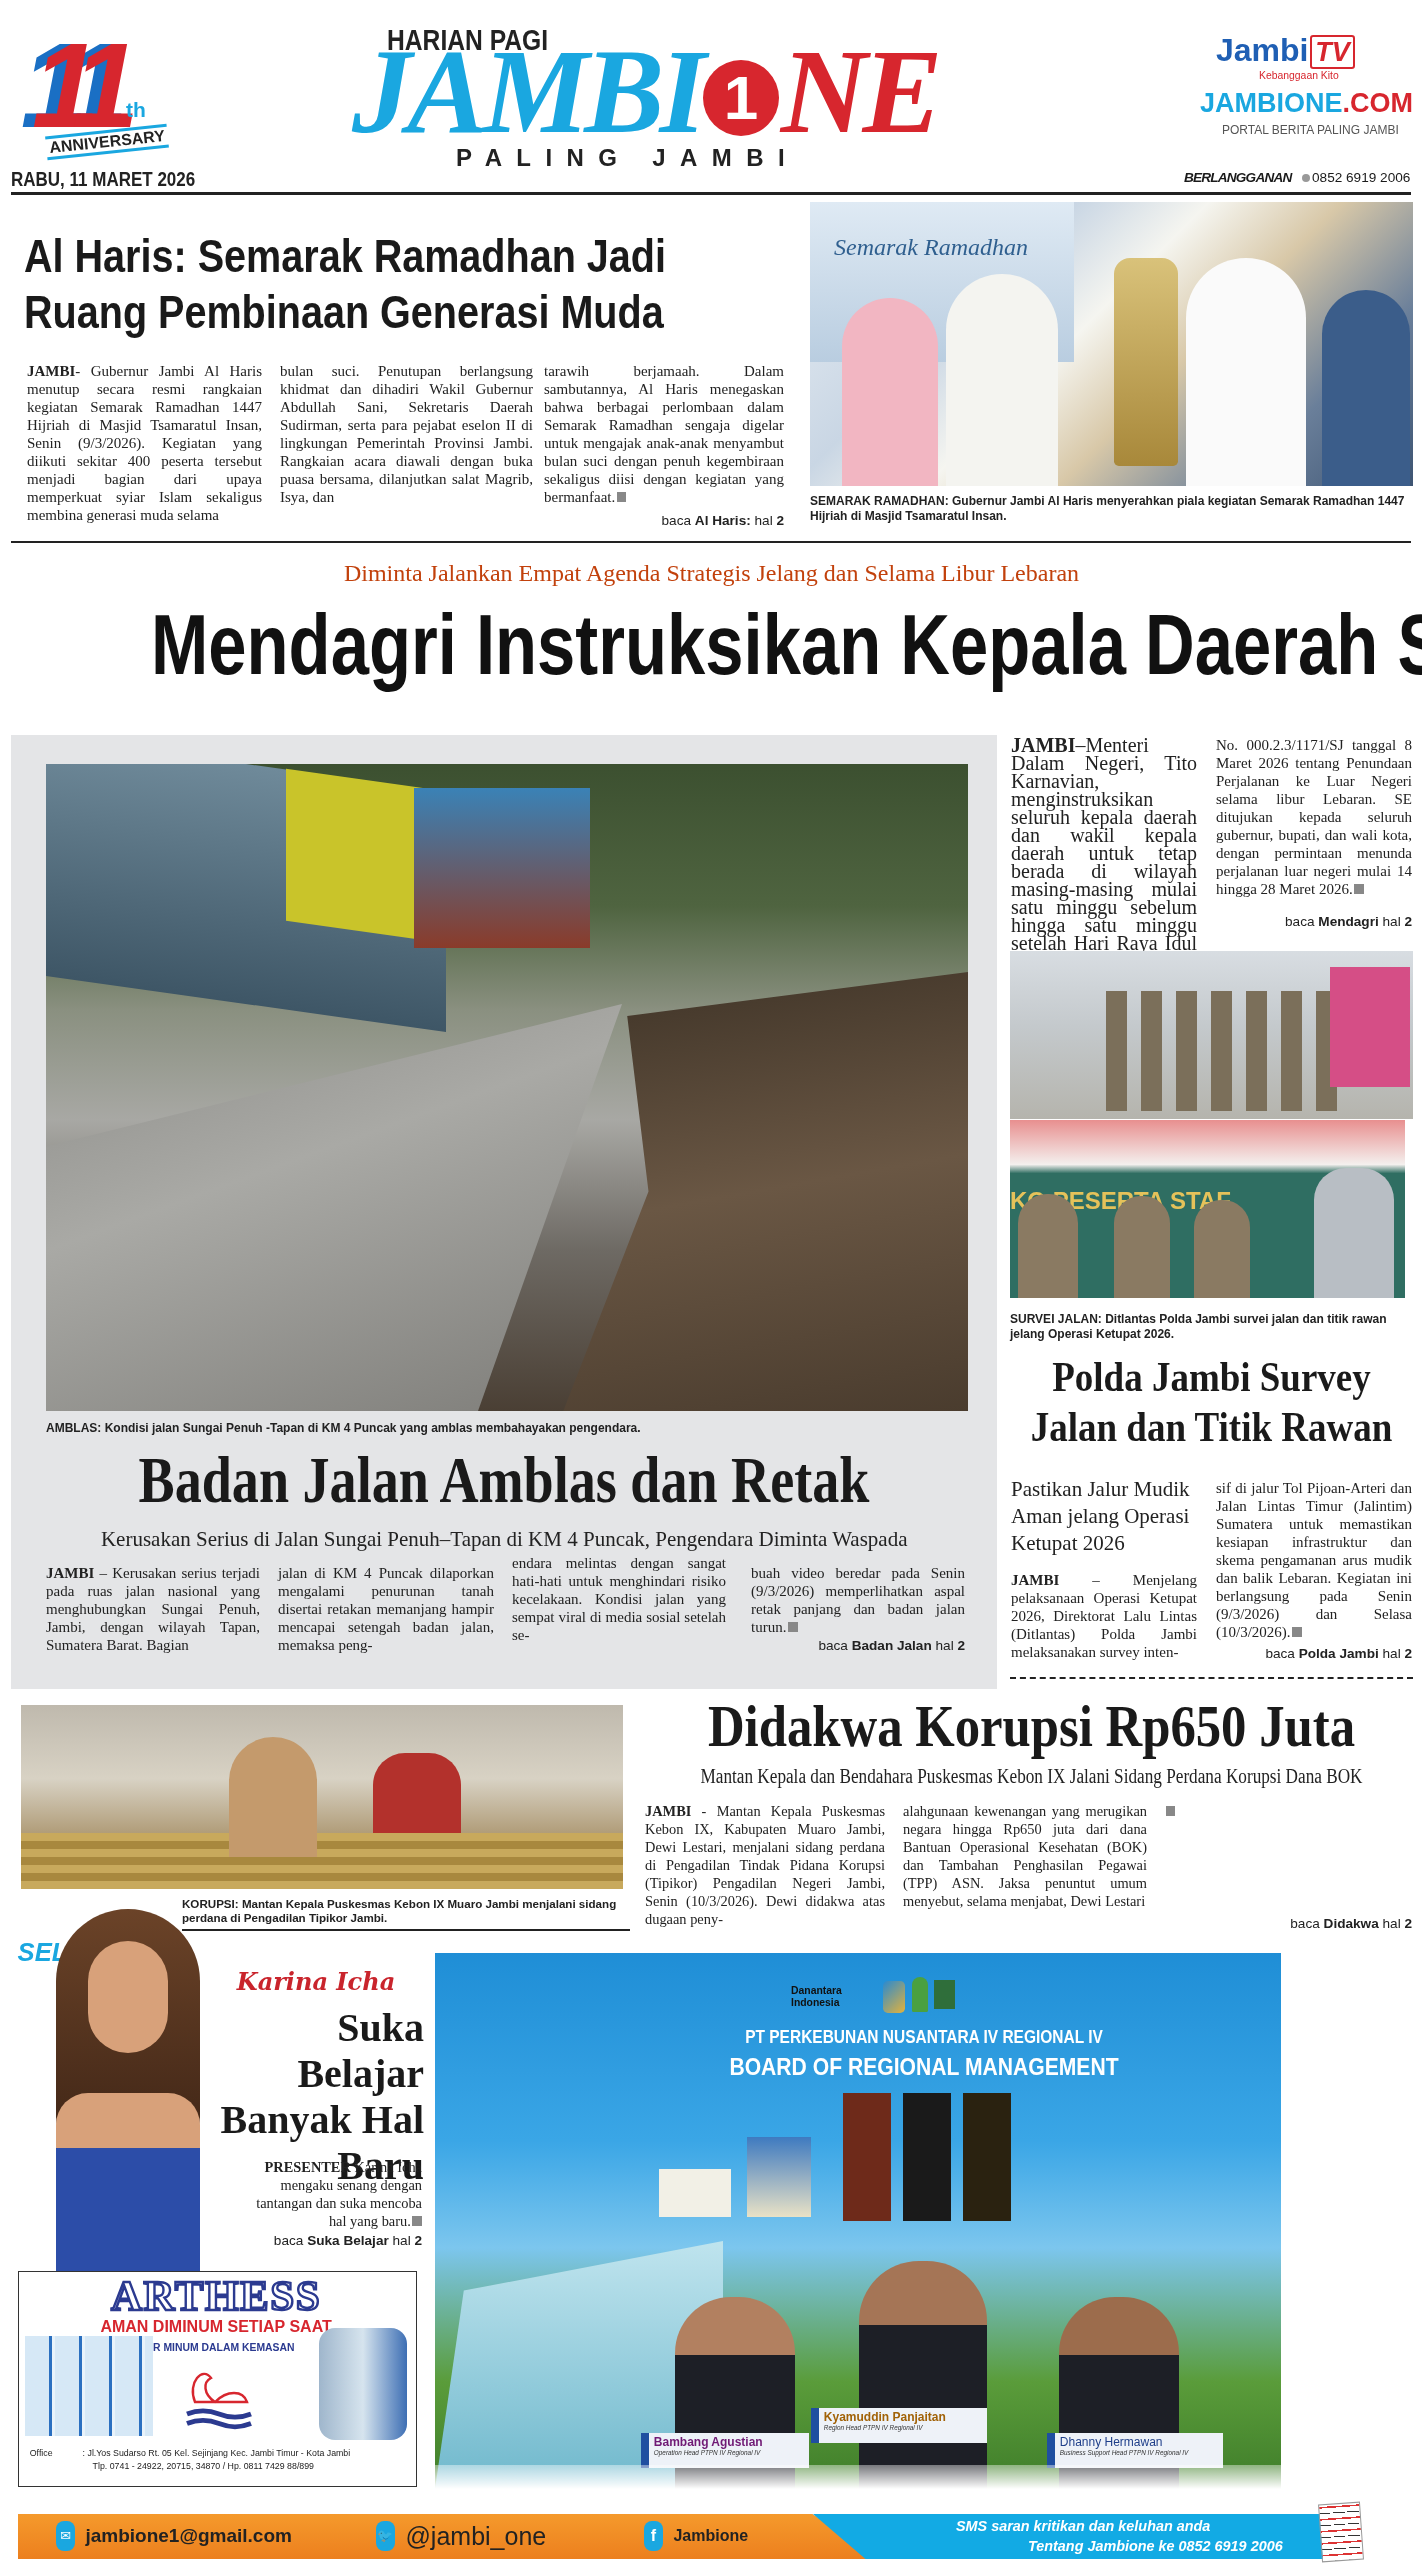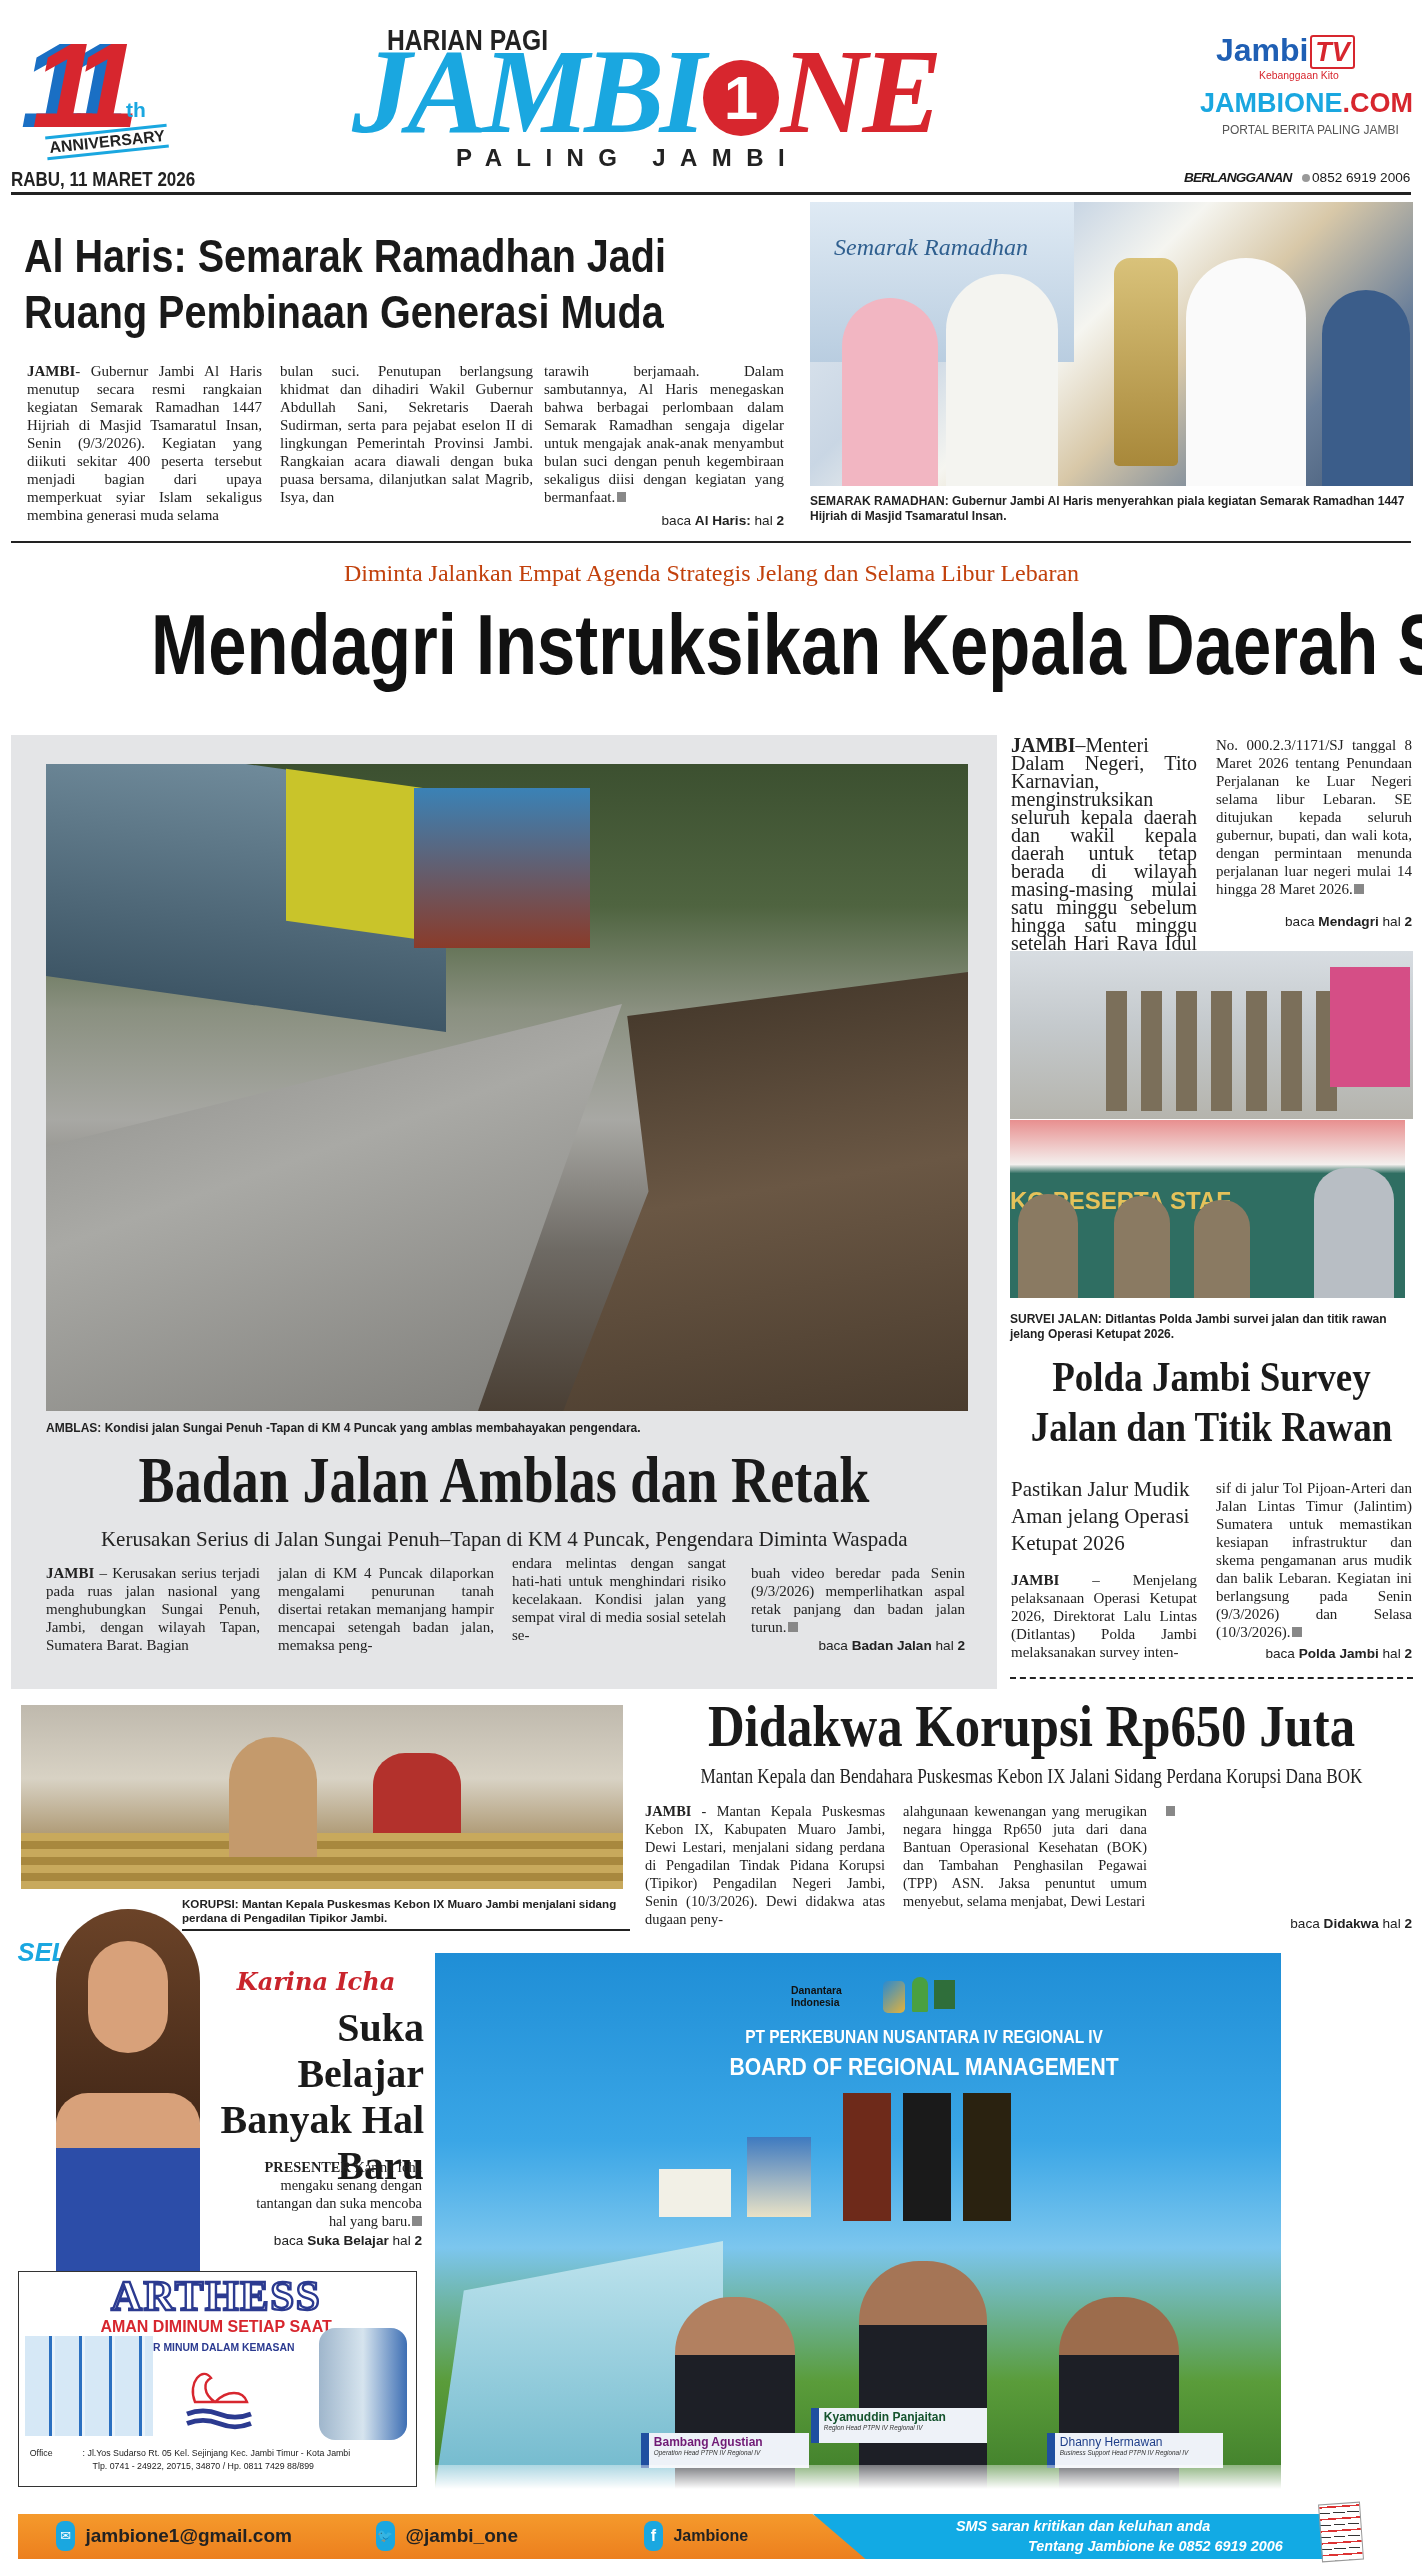--- a/index.html
+++ b/index.html
@@ -217,39 +217,39 @@
   <div class="abs" style="left:0;top:288px;width:288px;height:248px;background:linear-gradient(180deg,#bfe4ee,#6fb8cc);clip-path:polygon(10% 20%,100% 0,100% 100%,0 100%)"></div>
 
   <div class="abs" style="left:240px;top:344px;width:120px;height:192px;border-radius:56px 56px 0 0;background:linear-gradient(180deg,#b28060 0 30%,#1d1f26 30%)"></div>
   <div class="abs" style="left:424px;top:308px;width:128px;height:228px;border-radius:60px 60px 0 0;background:linear-gradient(180deg,#a57556 0 28%,#1d1f26 28%)"></div>
   <div class="abs" style="left:624px;top:344px;width:120px;height:192px;border-radius:56px 56px 0 0;background:linear-gradient(180deg,#9c6c4c 0 30%,#1d1f26 30%)"></div>
   <div class="abs" style="left:206px;top:480px;width:168px;height:35px;background:#eef2f8;border-left:8px solid #1f4fa0">
     <div class="sans" style="font-size:12px;font-weight:bold;color:#701a75;padding:2.4px 4.8px 0">Bambang Agustian</div>
     <div class="sans" style="font-size:6.4px;font-style:italic;color:#333;padding:0 4.8px">Operation Head PTPN IV Regional IV</div>
   </div>
   <div class="abs" style="left:376px;top:455px;width:176px;height:35px;background:#eef2f8;border-left:8px solid #1f4fa0">
-    <div class="sans" style="font-size:12px;font-weight:bold;color:#14532d;padding:2.4px 4.8px 0">Kyamuddin Panjaitan</div>
+    <div class="sans" style="font-size:12px;font-weight:bold;color:#a16207;padding:2.4px 4.8px 0">Kyamuddin Panjaitan</div>
     <div class="sans" style="font-size:6.4px;font-style:italic;color:#333;padding:0 4.8px">Region Head PTPN IV Regional IV</div>
   </div>
   <div class="abs" style="left:612px;top:480px;width:176px;height:35px;background:#eef2f8;border-left:8px solid #1f4fa0">
     <div class="sans" style="font-size:12px;font-weight:normal;color:#1f3f8a;padding:2.4px 4.8px 0">Dhanny Hermawan</div>
     <div class="sans" style="font-size:6.4px;font-style:italic;color:#333;padding:0 4.8px">Business Support Head PTPN IV Regional IV</div>
   </div>
   <div class="abs" style="left:0;top:512px;width:978px;height:24px;background:linear-gradient(180deg,rgba(255,255,255,0.4),#fff)"></div>
 </div>
 
 <div class="abs" style="left:17.6px;top:2514px;width:864px;height:45px;background:linear-gradient(180deg,#f59a2c,#ec7f1e);clip-path:polygon(0 0,92% 0,100% 100%,0 100%)"></div>
 <div class="abs" style="left:813px;top:2514px;width:525px;height:45px;background:#12aae4;clip-path:polygon(0 0,100% 0,100% 100%,10% 100%)"></div>
 <div class="abs" style="left:56px;top:2521px;white-space:nowrap">
   <span style="display:inline-block;width:19px;height:30px;border-radius:8px;background:#1aa7e0;color:#fff;text-align:center;line-height:30px;font-size:12.8px;vertical-align:middle">✉</span>
   <span class="sans" style="font-size:19px;font-weight:bold;color:#222;vertical-align:middle;margin-left:6.4px">jambione1@gmail.com</span>
 </div>
 <div class="abs" style="left:376px;top:2521px;white-space:nowrap">
   <span style="display:inline-block;width:19px;height:30px;border-radius:8px;background:#1aa7e0;color:#fff;text-align:center;line-height:30px;font-size:12.8px;vertical-align:middle">🐦</span>
-  <span class="sans" style="font-size:19px;font-weight:bold;color:#222;vertical-align:middle;margin-left:6.4px">@jambi_one</span>
+  <span class="sans" style="font-size:25px;font-weight:normal;color:#222;vertical-align:middle;margin-left:6.4px">@jambi_one</span>
 </div>
 <div class="abs" style="left:644px;top:2521px;white-space:nowrap">
   <span style="display:inline-block;width:19px;height:30px;border-radius:8px;background:#1aa7e0;color:#fff;text-align:center;line-height:30px;font-size:16px;font-weight:bold;font-family:'Liberation Sans',sans-serif;vertical-align:middle">f</span>
   <span class="sans" style="font-size:16px;font-weight:bold;color:#222;vertical-align:middle;margin-left:6.4px">Jambione</span>
 </div>
 <div class="abs sans" style="left:956px;top:2518px;font-size:14.4px;font-style:italic;font-weight:bold;color:#fff">SMS saran kritikan dan keluhan anda</div>
 <div class="abs sans" style="left:1028px;top:2538px;font-size:14.4px;font-style:italic;font-weight:bold;color:#fff">Tentang Jambione ke 0852 6919 2006</div>
 <div class="abs" style="left:1320px;top:2503px;width:42px;height:58px;background:repeating-linear-gradient(0deg,#fff 0 4.8px,#d33 4.8px 6.4px,#fff 6.4px 11.2px,#333 11.2px 12px);border:0.8px solid #999;transform:rotate(-4deg)"></div>
 
 

